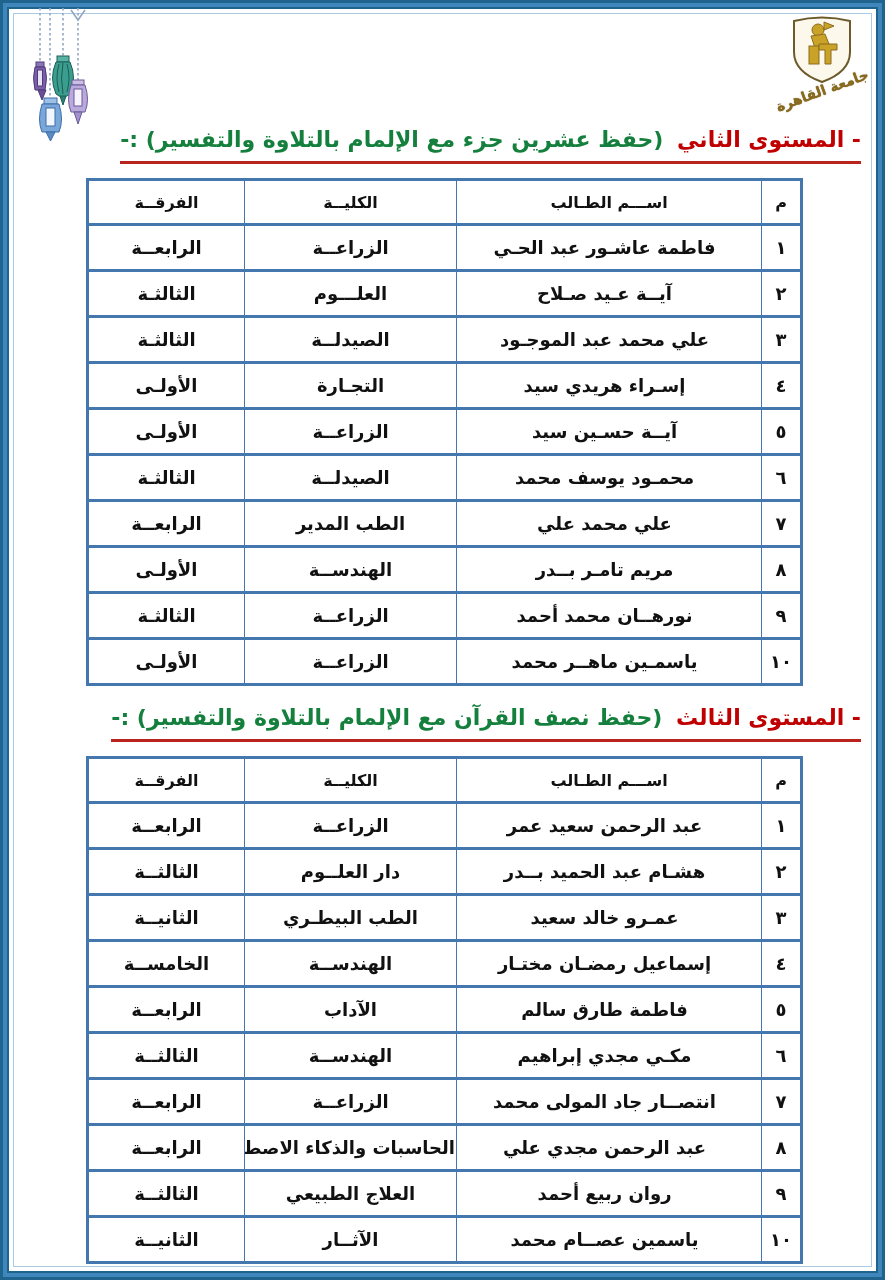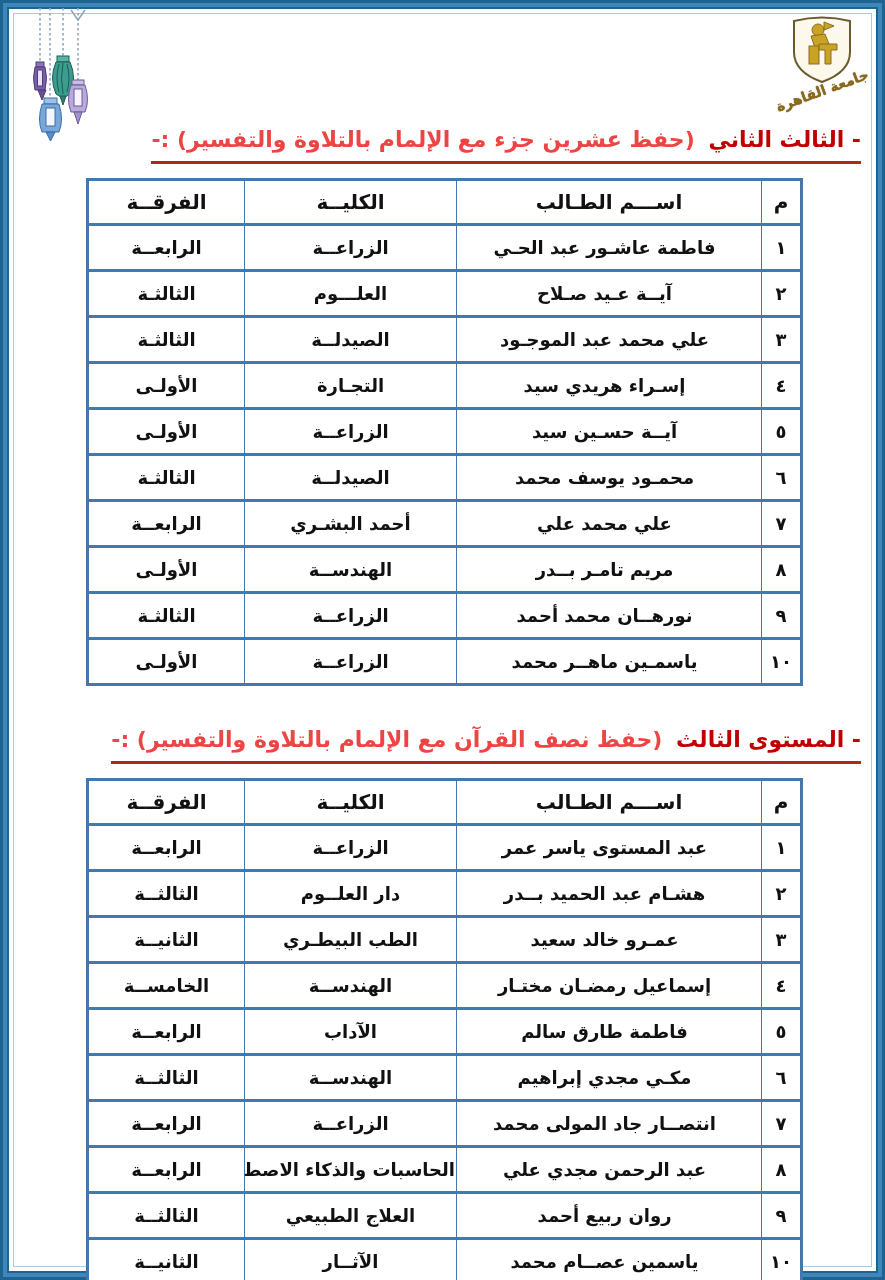--- a/index.html
+++ b/index.html
@@ -21,34 +21,34 @@
     white-space:nowrap;
   }
 
   .doc{position:absolute;top:14px;right:14px;left:14px;bottom:14px;}
 
   .section-title{margin:0 10px 0 0;text-align:right;font-weight:bold;font-size:22px;line-height:32px;}
   .section-title .underline-wrap{
     display:inline-block;border-bottom:3px solid #b8231c;padding-bottom:5px;
   }
   .title-red{color:#c00000;}
-  .title-blue{color:#ef4444;margin-right:6px;}
+  .title-blue{color:#15803d;margin-right:6px;}
   #title-1{margin-top:110px;}
-  #title-2{margin-top:38px;text-decoration:underline;}
+  #title-2{margin-top:16px;text-decoration:underline;}
 
   table.students{
     width:714px;margin:14px 68px 0 auto;border-collapse:collapse;table-layout:fixed;
     border:3px solid #4377ad;background:#ffffff;
   }
   table.students th, table.students td{
     border-style:solid;border-color:#4377ad;border-width:3px 1.4px;
     font-weight:bold;color:#111111;text-align:center;vertical-align:middle;
     white-space:nowrap;overflow:hidden;
   }
-  table.students th{height:40px;font-size:20px;text-align:center;}
+  table.students th{height:40px;font-size:16px;text-align:center;}
   table.students td{height:41px;font-size:18px;}
   col.c-num{width:40px;}
   col.c-name{width:305px;}
   col.c-college{width:212px;}
   col.c-year{width:157px;}
   td.cell-name{text-align:right;padding-right:10px;}
   td.cell-college{font-size:17px;}
   td.cell-num{font-size:18px;}
 
   .footer{
@@ -116,21 +116,21 @@
         <path d="M33 8 L43 12 L33 16 Z"></path>
       </g>
     </svg>
     <div class="logo-text">جامعة القاهرة</div>
   </div>
 
   <div class="doc">
 
     <h2 class="section-title" id="title-1">
       <span class="underline-wrap">
-        <span class="title-red">- الثالث الثاني</span>
+        <span class="title-red">- المستوى الثاني</span>
         <span class="title-blue">(حفظ عشرين جزء مع الإلمام بالتلاوة والتفسير) :-</span>
       </span>
     </h2>
 
     <table class="students">
       <colgroup>
           <col class="c-num">
           <col class="c-name">
           <col class="c-college">
           <col class="c-year">
@@ -176,21 +176,21 @@
         </tr>
         <tr>
           <td class="cell-num">٦</td>
           <td class="cell-name">محمـود يوسف محمد</td>
           <td class="cell-college">الصيدلــة</td>
           <td class="cell-year">الثالثـة</td>
         </tr>
         <tr>
           <td class="cell-num">٧</td>
           <td class="cell-name">علي محمد علي</td>
-          <td class="cell-college">أحمد البشـري</td>
+          <td class="cell-college">الطب المدير</td>
           <td class="cell-year">الرابعــة</td>
         </tr>
         <tr>
           <td class="cell-num">٨</td>
           <td class="cell-name">مريم تامـر بــدر</td>
           <td class="cell-college">الهندســة</td>
           <td class="cell-year">الأولـى</td>
         </tr>
         <tr>
           <td class="cell-num">٩</td>
@@ -225,21 +225,21 @@
         <tr>
           <th>م</th>
           <th>اســـم الطـالب</th>
           <th>الكليــة</th>
           <th>الفرقــة</th>
         </tr>
       </thead>
       <tbody>
         <tr>
           <td class="cell-num">١</td>
-          <td class="cell-name">عبد المستوى ياسر عمر</td>
+          <td class="cell-name">عبد الرحمن سعيد عمر</td>
           <td class="cell-college">الزراعــة</td>
           <td class="cell-year">الرابعــة</td>
         </tr>
         <tr>
           <td class="cell-num">٢</td>
           <td class="cell-name">هشـام عبد الحميد بــدر</td>
           <td class="cell-college">دار العلــوم</td>
           <td class="cell-year">الثالثــة</td>
         </tr>
         <tr>

